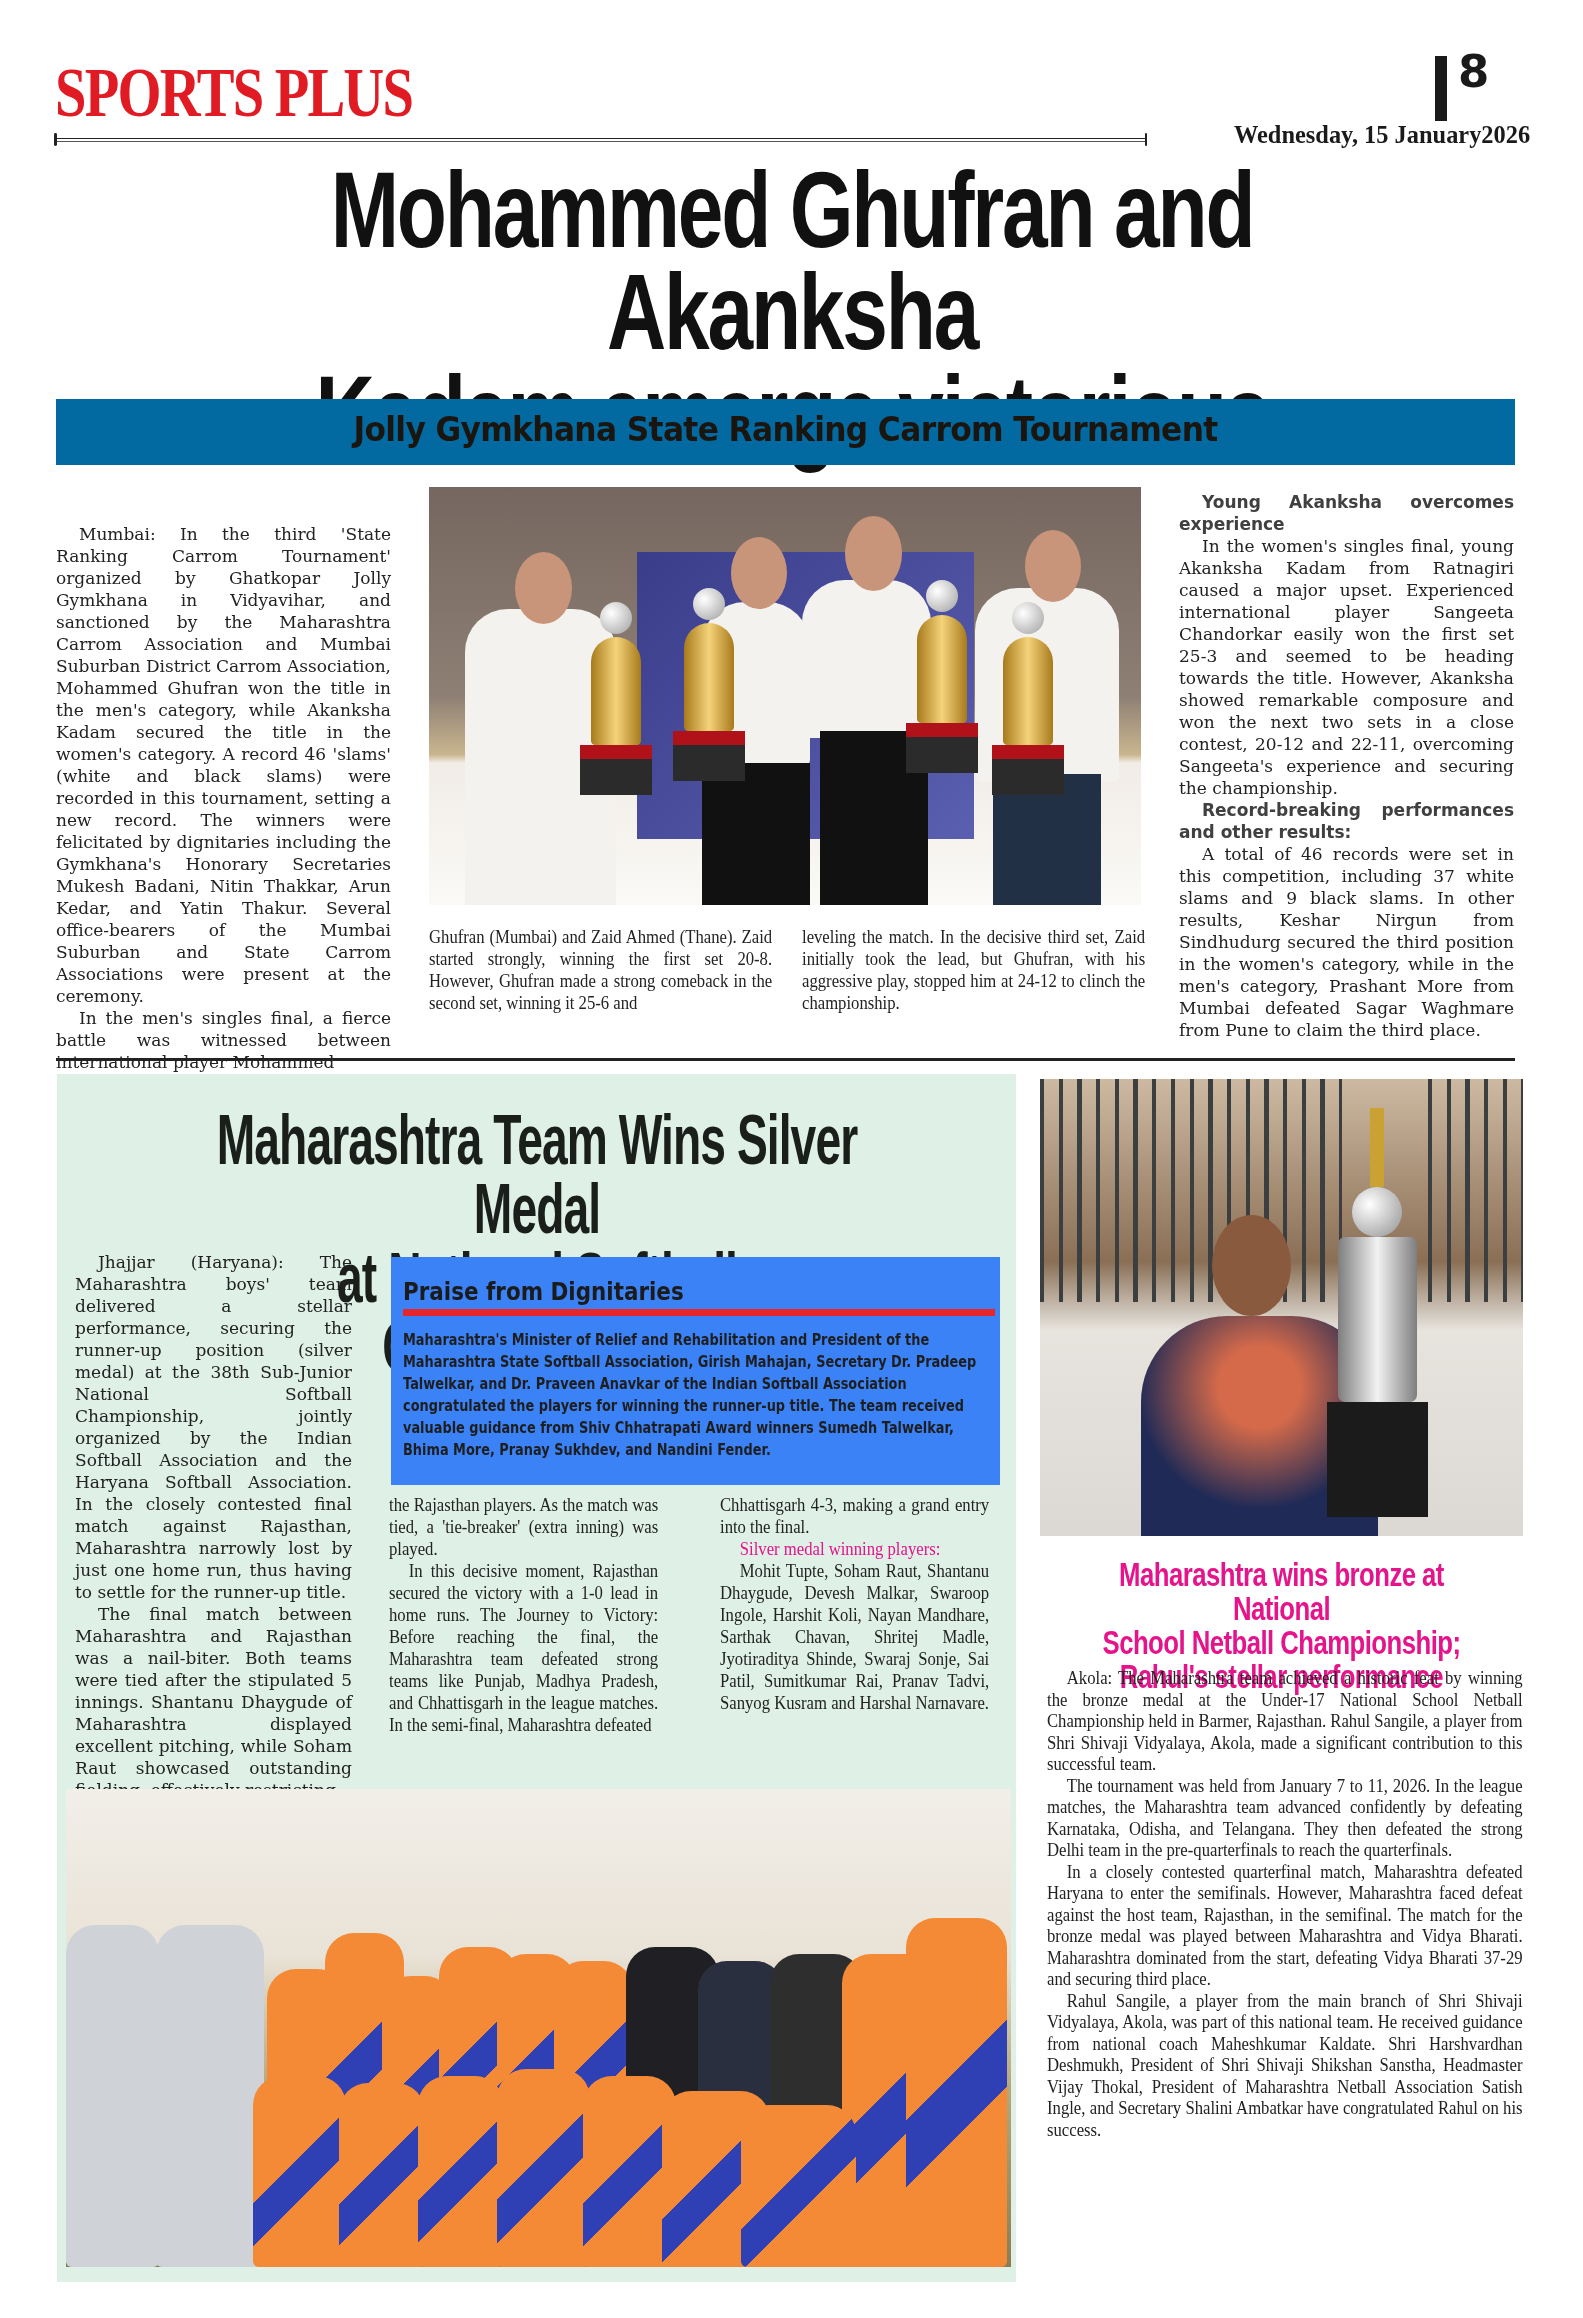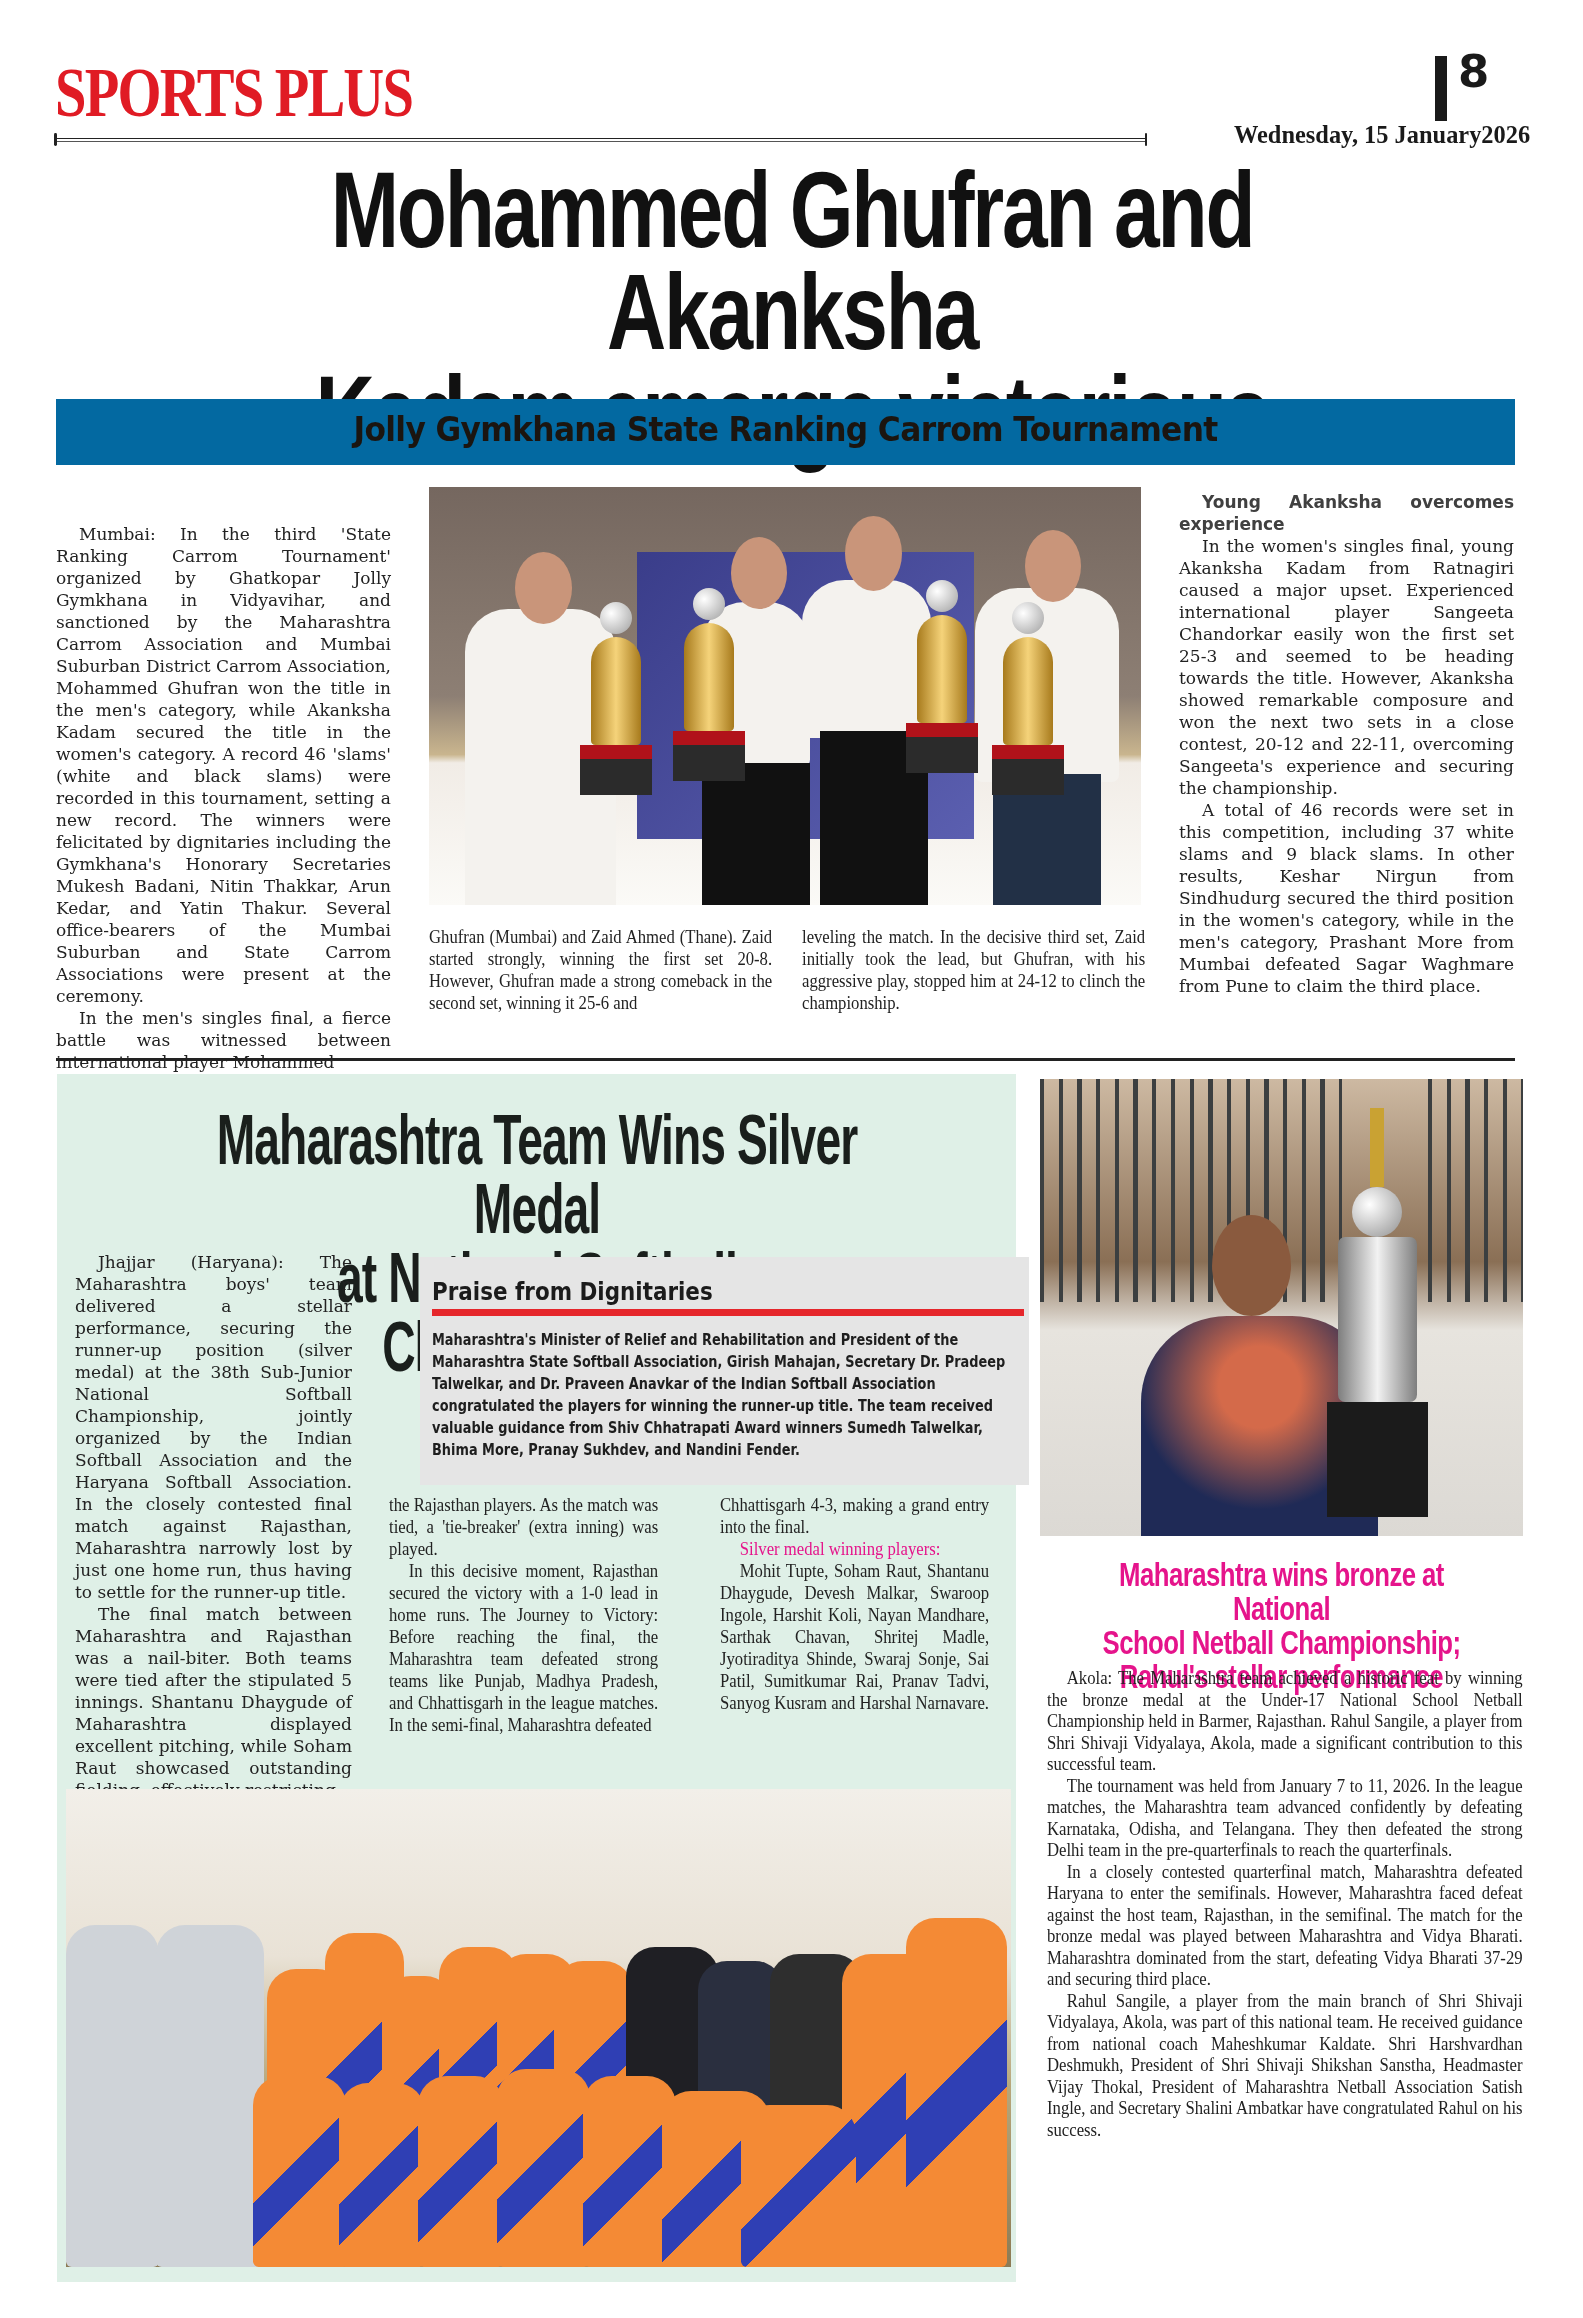--- a/index.html
+++ b/index.html
@@ -77,21 +77,21 @@
 
   .rule-mid { position: absolute; left: 56px; top: 1058px; width: 1459px; height: 2.9px; background: #222; }
 
   
   .softball-box { position: absolute; left: 57px; top: 1074px; width: 959px; height: 1208px; background: #dff0e7; }
   .softball-headline {
     position: absolute; left: 0; top: 1106px; width: 1074px; text-align: center;
     font-family: "Liberation Sans", sans-serif; font-weight: 700; font-size: 70px; line-height: 69px;
     color: #1a1f1c; letter-spacing: -1.4px; transform: scaleX(0.66); transform-origin: 537px 0;
   }
-  .praise-box { position: absolute; left: 391px; top: 1257px; width: 609px; height: 228px; background: #e5e5e5; margin-left: 29px; }
+  .praise-box { position: absolute; left: 391px; top: 1257px; width: 609px; height: 228px; background: #3b82f6; }
   .praise-title {
     position: absolute; left: 11.5px; top: 20px;
     font-family: "DejaVu Sans", sans-serif; font-weight: 700; font-size: 24.4px; color: #1b1b1b;
     transform: scaleX(0.88); transform-origin: left top; white-space: nowrap;
   }
   .praise-rule { position: absolute; left: 11.5px; top: 1309px; width: 592px; height: 6.5px; background: #e5262b; }
   .praise-rule { top: 52px; }
   .praise-body {
     position: absolute; left: 11.5px; top: 72px; width: 689px;
     font-family: "DejaVu Sans", sans-serif; font-weight: 700; font-size: 15px; line-height: 22px; color: #1e1e1e;
@@ -176,20 +176,21 @@
 <div class="col cond" style="left:429px; top:926px; width:399px;">
   <p style="text-indent:0">Ghufran (Mumbai) and Zaid Ahmed (Thane). Zaid started strongly, winning the first set 20-8. However, Ghufran made a strong comeback in the second set, winning it 25-6 and</p>
 </div>
 <div class="col cond" style="left:802px; top:926px; width:399px;">
   <p style="text-indent:0">leveling the match. In the decisive third set, Zaid initially took the lead, but Ghufran, with his aggressive play, stopped him at 24-12 to clinch the championship.</p>
 </div>
 
 <div class="col" style="left:1179px; top:491px; width:335px;">
   <p class="sub">Young Akanksha overcomes experience</p>
   <p>In the women's singles final, young Akanksha Kadam from Ratnagiri caused a major upset. Experienced international player Sangeeta Chandorkar easily won the first set 25-3 and seemed to be heading towards the title. However, Akanksha showed remarkable composure and won the next two sets in a close contest, 20-12 and 22-11, overcoming Sangeeta's experience and securing the championship.</p>
+  <p class="sub">Record-breaking performances and other results:</p>
   <p>A total of 46 records were set in this competition, including 37 white slams and 9 black slams. In other results, Keshar Nirgun from Sindhudurg secured the third position in the women's category, while in the men's category, Prashant More from Mumbai defeated Sagar Waghmare from Pune to claim the third place.</p>
 </div>
 
 <div class="rule-mid"></div>
 
 <div class="softball-box"></div>
 <div class="softball-headline">
   <div>Maharashtra Team Wins Silver Medal</div>
   <div>at National Softball Championship</div>
 </div>

